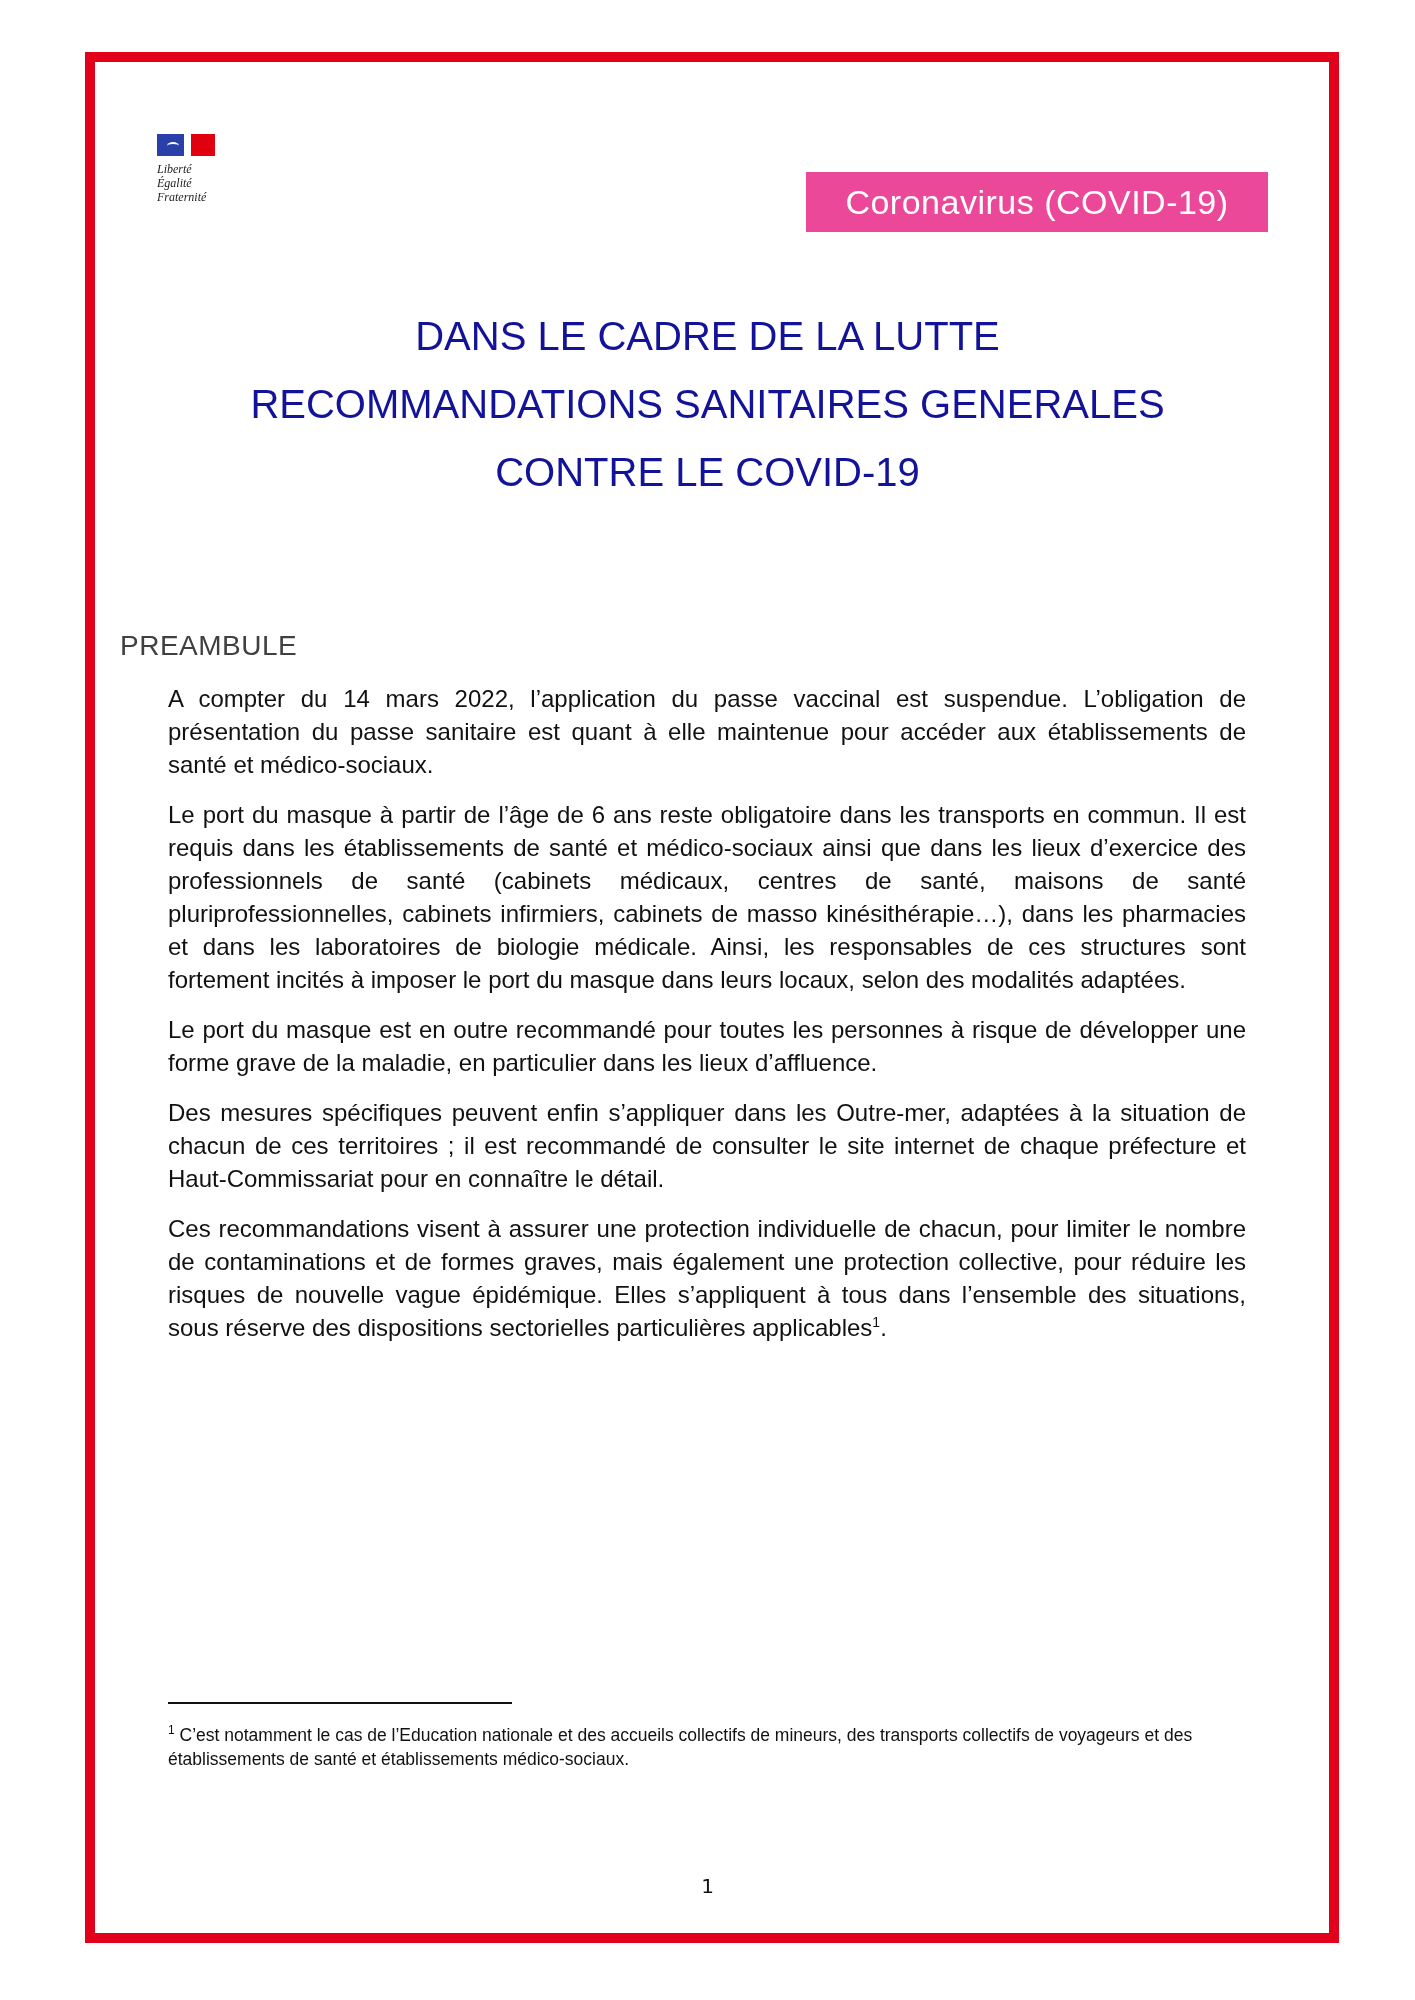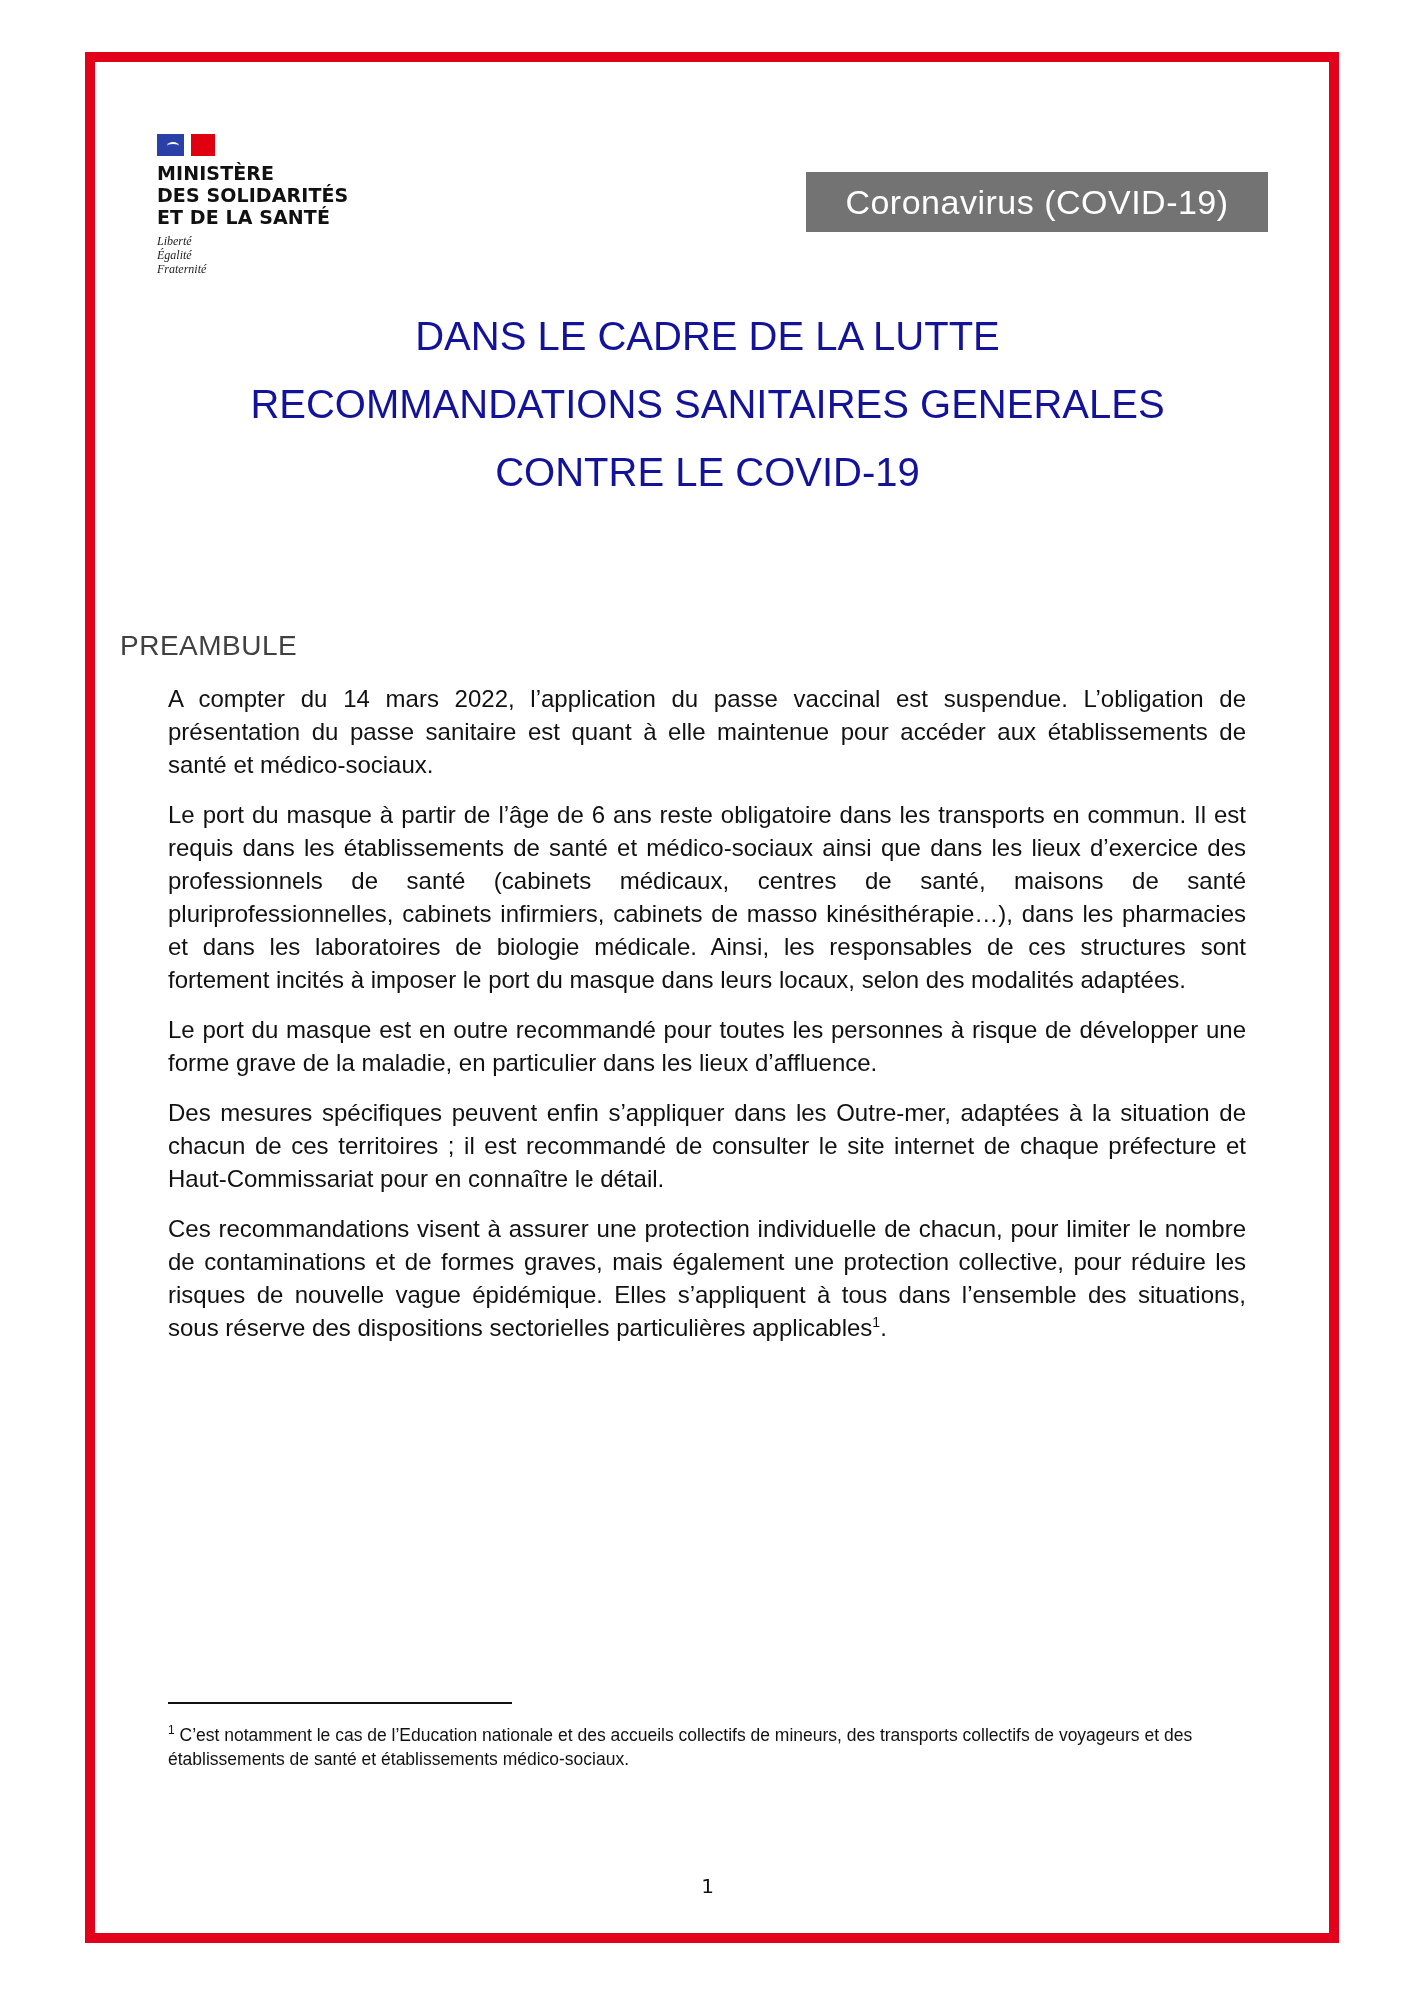--- a/index.html
+++ b/index.html
@@ -14,21 +14,21 @@
   .flag .red { width: 24px; height: 22px; background: #e1000f; }
   .flag .blue::after { content: ""; position: absolute; right: 2px; top: 8px; width: 12px; height: 6px;
                        border-top: 2px solid #ffffff; border-radius: 50%; }
   .flag .gap::before { content: ""; position: absolute; left: 0; top: 0; width: 10px; height: 22px;
                        background: linear-gradient(90deg, #2a3fa8 0 3px, #ffffff 3px 10px); }
   .ministry { margin-top: 6px; font-family: "DejaVu Sans", sans-serif; font-weight: bold;
               font-size: 19px; line-height: 22px; color: #111111; letter-spacing: 0.1px; }
   .motto { margin-top: 6px; font-family: "Liberation Serif", serif; font-style: italic;
            font-size: 12px; line-height: 14px; color: #222222; }
   .badge { position: absolute; left: 806px; top: 172px; width: 462px; height: 60px;
-           background: #737373; color: #ffffff; font-size: 34px; line-height: 60px;
+           background: #ec4899; color: #ffffff; font-size: 34px; line-height: 60px;
            text-align: center; letter-spacing: 0.5px; }
   .title { position: absolute; left: 120px; top: 302px; width: 1175px; text-align: center;
            color: #13139a; font-size: 40px; line-height: 68px; }
   .title div { white-space: nowrap; }
   .preamble { position: absolute; left: 120px; top: 630px; width: 1175px; text-align: left;
               font-size: 28px; letter-spacing: 0.5px; color: #404040; }
   .body { position: absolute; left: 168px; top: 682px; width: 1078px; }
   .body p { margin: 0 0 17px 0; font-size: 24px; line-height: 33px; text-align: justify;
             color: #111111; }
   .body sup { font-size: 14px; line-height: 0; }
@@ -43,25 +43,20 @@
 </head>
 <body>
 
 <div class="frame"></div>
 
 <div class="logo">
   <div class="flag">
     <div class="blue"></div>
       <div class="gap"></div>
       <div class="red"></div>
-  </div>
-  <div class="ministry">
-    <div>MINISTÈRE</div>
-    <div>DES SOLIDARITÉS</div>
-    <div>ET DE LA SANTÉ</div>
   </div>
   <div class="motto">
     <div>Liberté</div>
     <div>Égalité</div>
     <div>Fraternité</div>
   </div>
 </div>
 
 <div class="badge">Coronavirus (COVID-19)</div>
 

